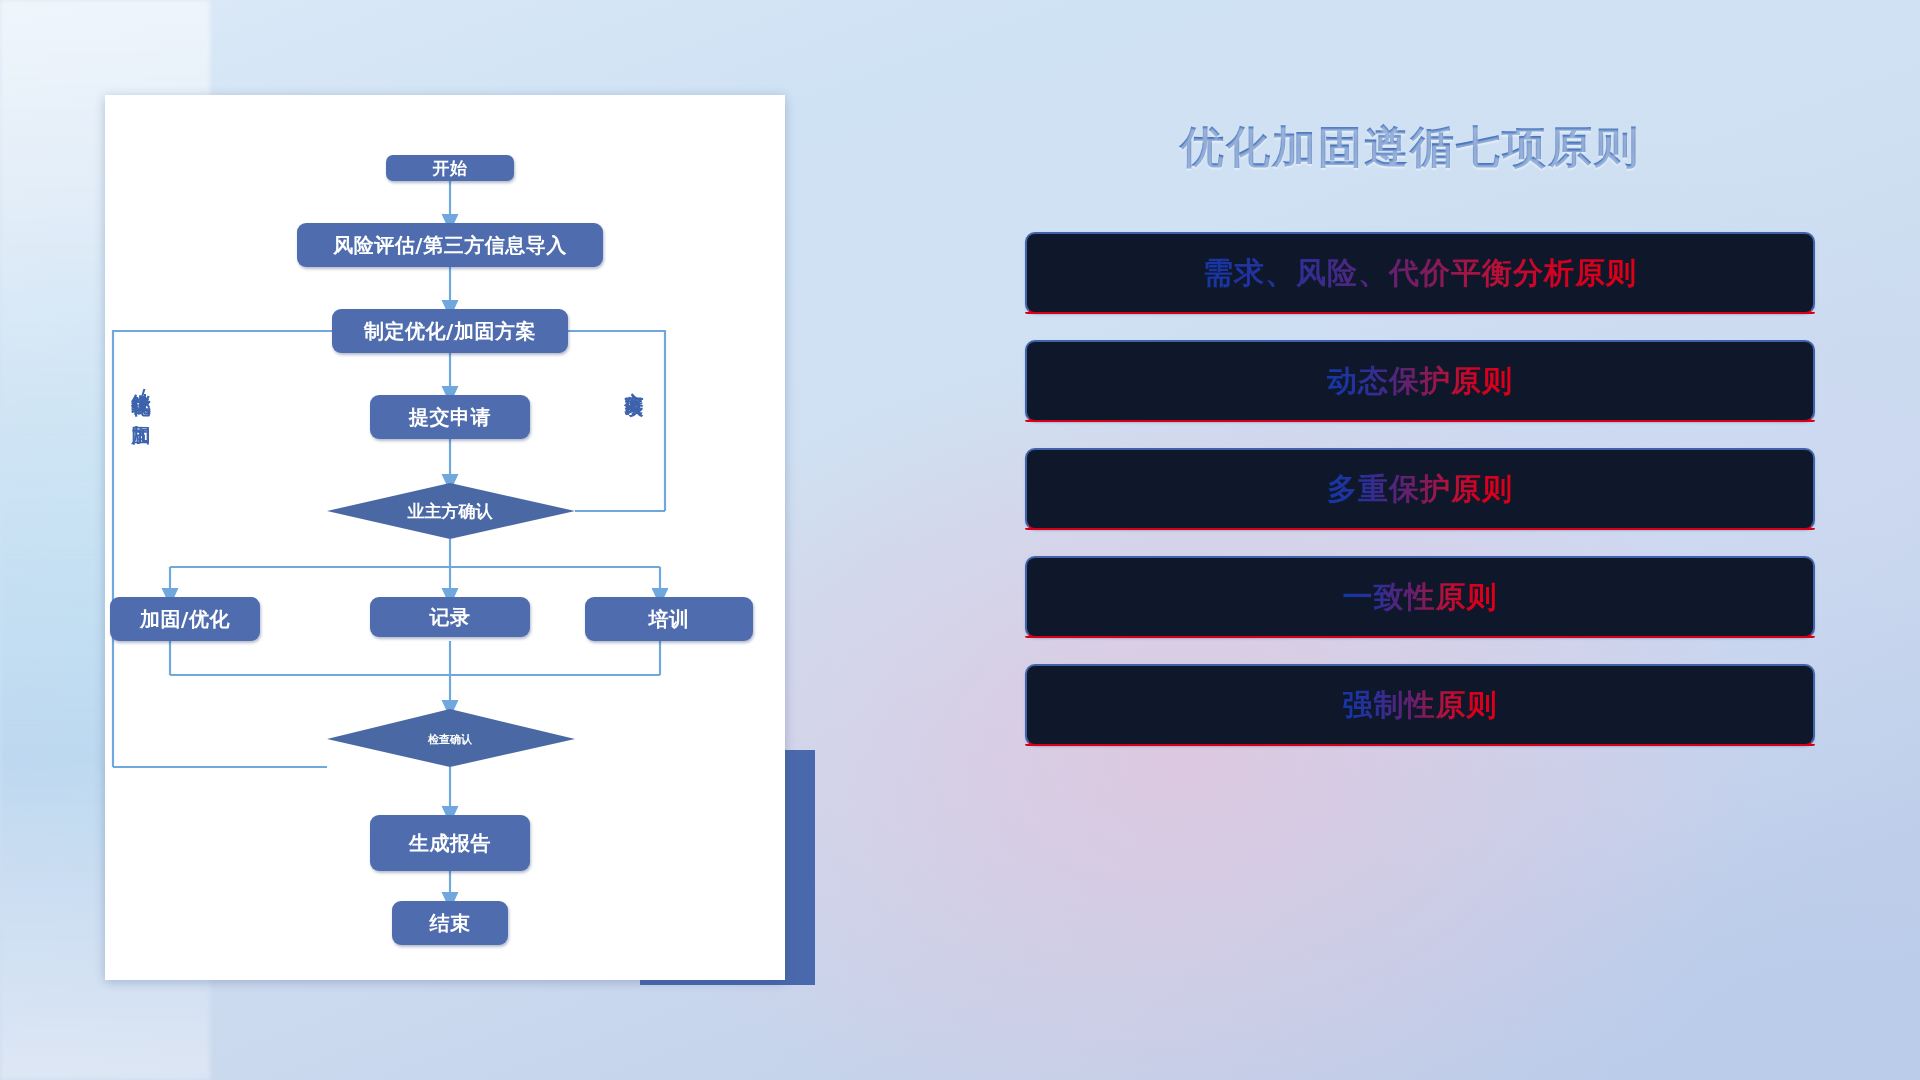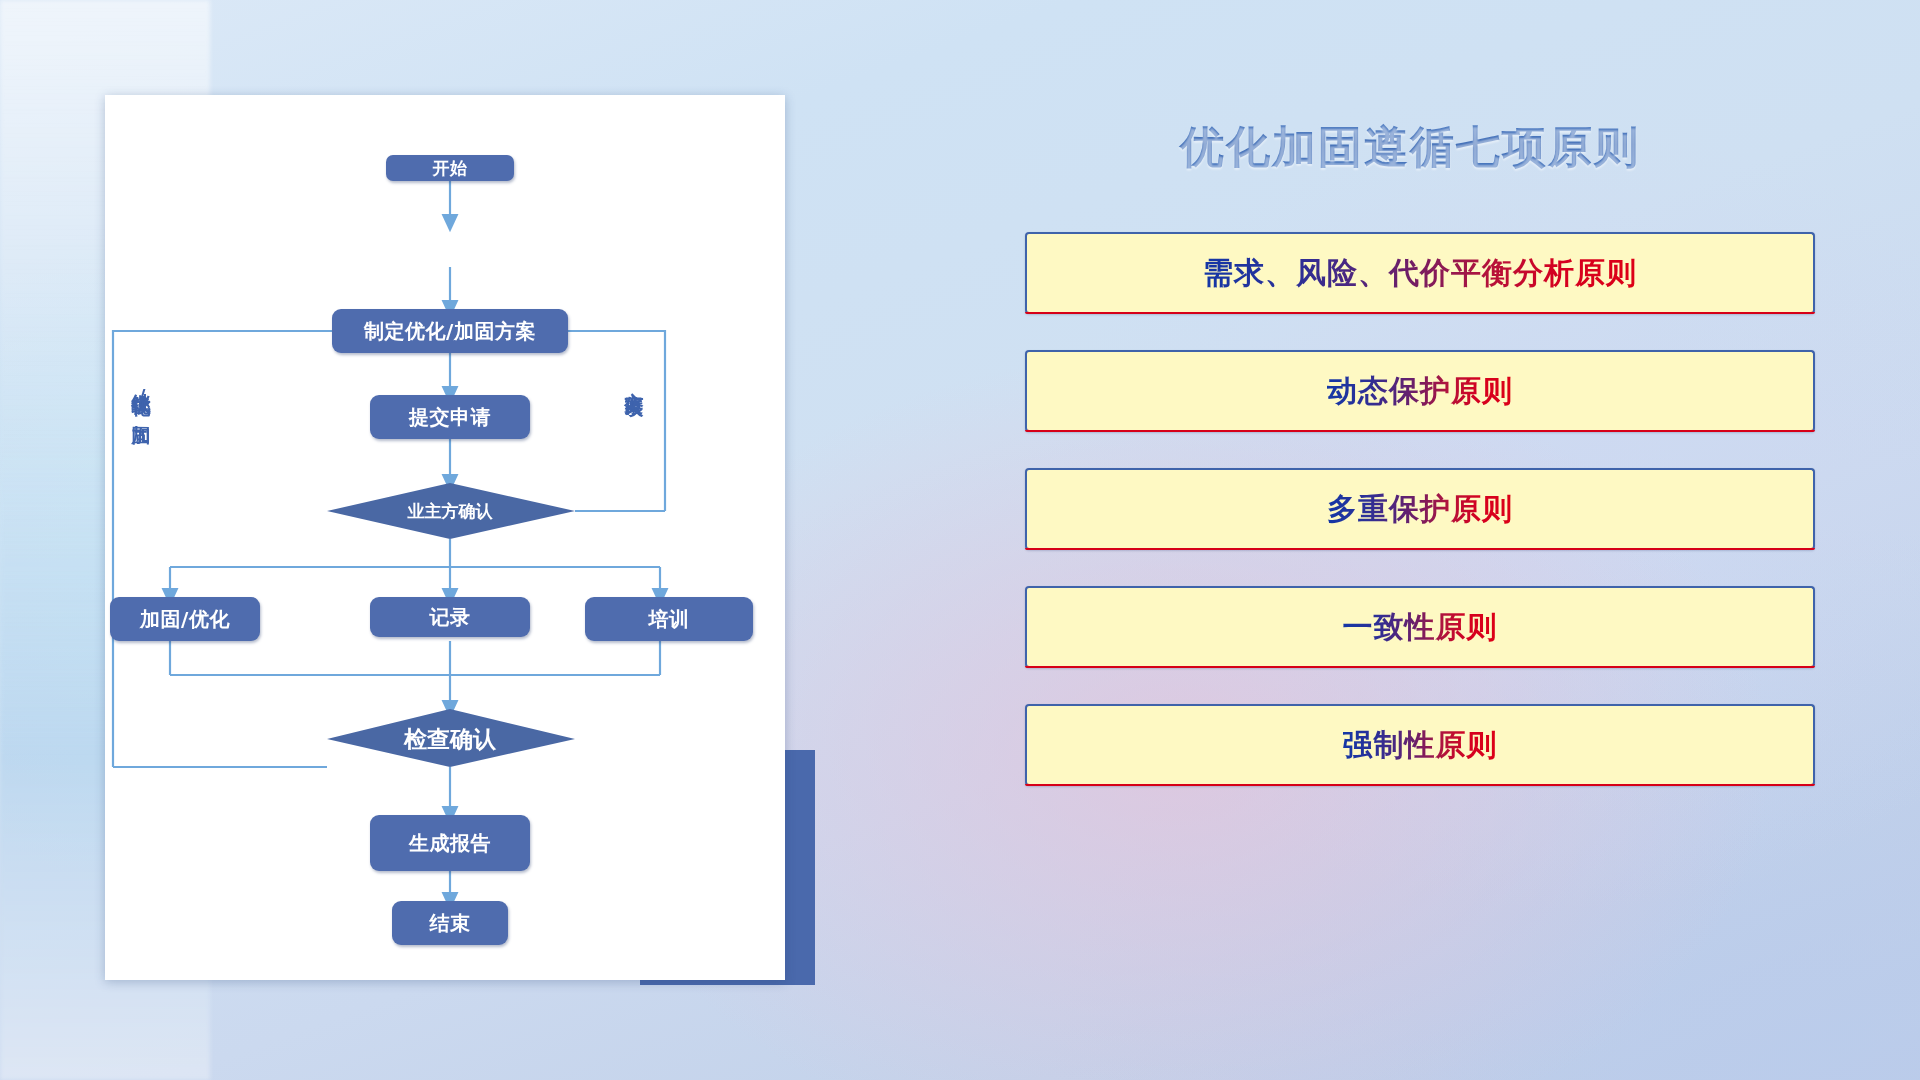--- a/index.html
+++ b/index.html
@@ -34,22 +34,22 @@
     writing-mode:vertical-rl;text-orientation:upright;letter-spacing:2px;line-height:1.05;}
   .dlabel{position:absolute;color:#ffffff;font-weight:bold;white-space:nowrap;
     transform:translate(-50%,-50%);}
   
   #rtitle{position:absolute;left:1030px;top:118px;width:760px;text-align:center;
     font-size:44px;font-weight:bold;letter-spacing:2px;
     background:linear-gradient(180deg,#5b86c8 0%,#3d6bb5 45%,#4b7ac2 100%);
     -webkit-background-clip:text;background-clip:text;color:transparent;
     text-shadow:0 2px 2px rgba(255,255,255,.45);}
   #pills{position:absolute;left:1025px;top:232px;width:790px;}
-  .pill{position:relative;height:78px;margin-bottom:36px;border-radius:4px;
-    background:#fef9c3;
+  .pill{position:relative;height:78px;margin-bottom:26px;border-radius:10px;
+    background:#0f172a;
     border:2px solid #3f63aa;border-bottom-color:#d60018;
     box-shadow:0 1px 2px rgba(60,80,130,.25);
     display:flex;align-items:center;justify-content:center;}
   .pill::after{content:"";position:absolute;left:-2px;right:-2px;bottom:-2px;height:2px;
     background:#d60018;border-radius:0 0 10px 10px;}
   .pill-text{font-size:30px;font-weight:bold;letter-spacing:1px;
     background:linear-gradient(90deg,#1437a6 0%,#2d2f96 22%,#6a1f6a 46%,#b5123a 66%,#d5001f 82%,#dd0016 100%);
     -webkit-background-clip:text;background-clip:text;color:transparent;}
 </style>
 </head>
@@ -101,24 +101,25 @@
       <line x1="345" y1="672" x2="345" y2="720" marker-end="url(#ah)"></line>
 
       <line x1="345" y1="764" x2="345" y2="806" marker-end="url(#ah)"></line>
 
       <polygon points="345,388 470,416 345,444 222,416" fill="#4a68a4" stroke="none"></polygon>
       <polygon points="345,614 470,644 345,672 222,644" fill="#4a68a4" stroke="none"></polygon>
     </g>
   </svg>
 
   <div class="dlabel" style="left:345px;top:416px;font-size:17px;">业主方确认</div>
-  <div class="dlabel" style="left:345px;top:644px;font-size:23px;">检查确认</div>
+  <div class="dlabel" style="left:345px;top:644px;font-size:11px;">检查确认</div>
 
   <div class="node" style="left:281px;top:60px;width:128px;height:26px;font-size:17px;border-radius:7px;">开始</div>
 
+  <div class="node" style="left:192px;top:128px;width:306px;height:44px;font-size:20px;">风险评估/第三方信息导入</div>
 
   <div class="node" style="left:227px;top:214px;width:236px;height:44px;font-size:20px;">制定优化/加固方案</div>
 
   <div class="node" style="left:265px;top:300px;width:160px;height:44px;font-size:20px;">提交申请</div>
 
   <div class="node" style="left:5px;top:502px;width:150px;height:44px;font-size:20px;">加固/优化</div>
 
   <div class="node" style="left:265px;top:502px;width:160px;height:40px;font-size:20px;">记录</div>
 
   <div class="node" style="left:480px;top:502px;width:168px;height:44px;font-size:20px;">培训</div>

